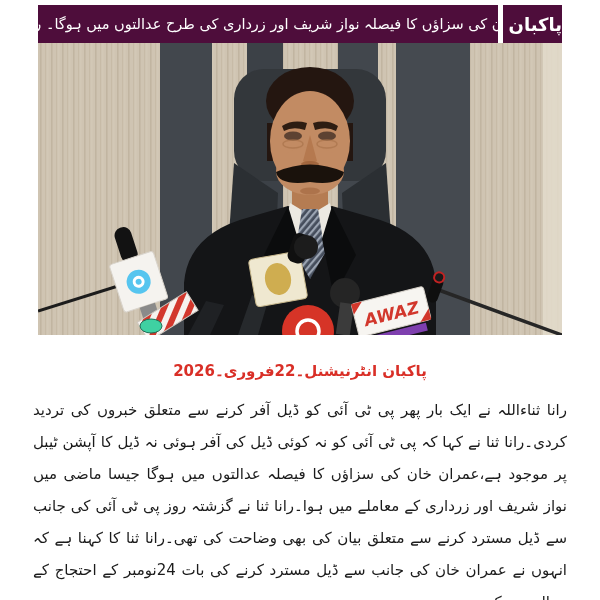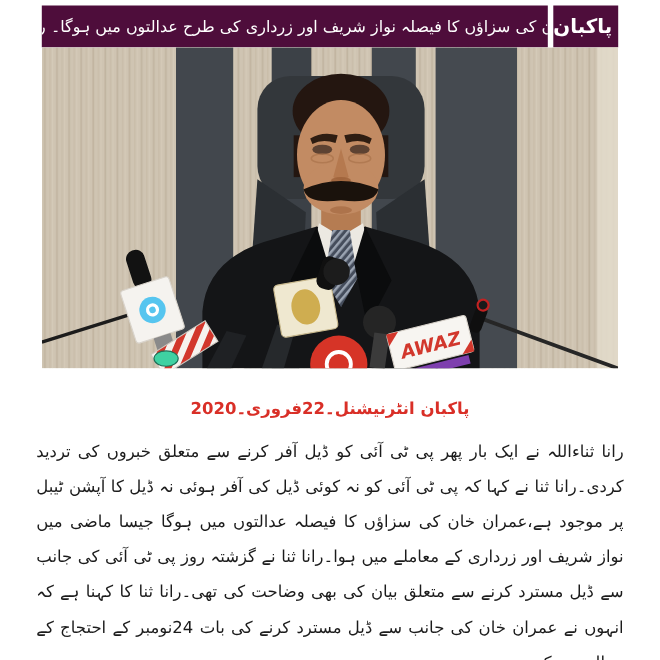--- a/index.html
+++ b/index.html
@@ -7,21 +7,21 @@
               font-family:"DejaVu Sans", sans-serif; }
   .page { position:relative; width:600px; height:600px; background:#fff; }
 
   
   .headline-bar { position:absolute; left:38px; top:5px; width:460px; height:38px;
                   background:#4e0d3b; color:#fff; display:flex; align-items:center;
                   justify-content:center; overflow:hidden; }
   .headline-bar span { font-size:14.5px; white-space:nowrap; direction:rtl; letter-spacing:-0.2px; }
   .logo-box { position:absolute; left:503px; top:5px; width:59px; height:38px;
               background:#4e0d3b; color:#fff; display:flex; align-items:center;
-              justify-content:flex-end; cursor:pointer; }
+              justify-content:flex-start; cursor:pointer; }
   .logo-box span { font-size:18px; font-weight:bold; direction:rtl; }
 
   
   .photo { position:absolute; left:38px; top:43px; width:524px; height:292px; overflow:hidden; }
   .photo svg { display:block; width:524px; height:292px; }
 
   
   .dateline { position:absolute; left:0; top:356px; width:600px; height:30px;
               text-align:center; color:#d92f27; font-size:15px; font-weight:bold;
               line-height:30px; direction:rtl; }
@@ -149,17 +149,17 @@
 
         <path d="M524,292 L398,246" stroke="#262626" stroke-width="3.5"></path>
         <g transform="rotate(20 398 246)">
           <rect x="392" y="234" width="11" height="26" rx="5" fill="#0f0f0f"></rect>
           <circle cx="397" cy="234" r="5" fill="#1a1a1a" stroke="#c22222" stroke-width="2"></circle>
         </g>
       </g>
     </svg>
   </figure>
 
-  <div class="dateline">پاکبان انٹرنیشنل۔22فروری۔2020</div>
+  <div class="dateline">پاکبان انٹرنیشنل۔22فروری۔2026</div>
 
   <p class="body-text">رانا ثناءاللہ نے ایک بار پھر پی ٹی آئی کو ڈیل آفر کرنے سے متعلق خبروں کی تردید کردی۔رانا ثنا نے کہا کہ پی ٹی آئی کو نہ کوئی ڈیل کی آفر ہوئی نہ ڈیل کا آپشن ٹیبل پر موجود ہے،عمران خان کی سزاؤں کا فیصلہ عدالتوں میں ہوگا جیسا ماضی میں نواز شریف اور زرداری کے معاملے میں ہوا۔رانا ثنا نے گزشتہ روز پی ٹی آئی کی جانب سے ڈیل مسترد کرنے سے متعلق بیان کی بھی وضاحت کی تھی۔رانا ثنا کا کہنا ہے کہ انہوں نے عمران خان کی جانب سے ڈیل مسترد کرنے کی بات 24نومبر کے احتجاج کے حوالے سے کہی تھی۔</p>
 
 </div>
 
 </body></html>

